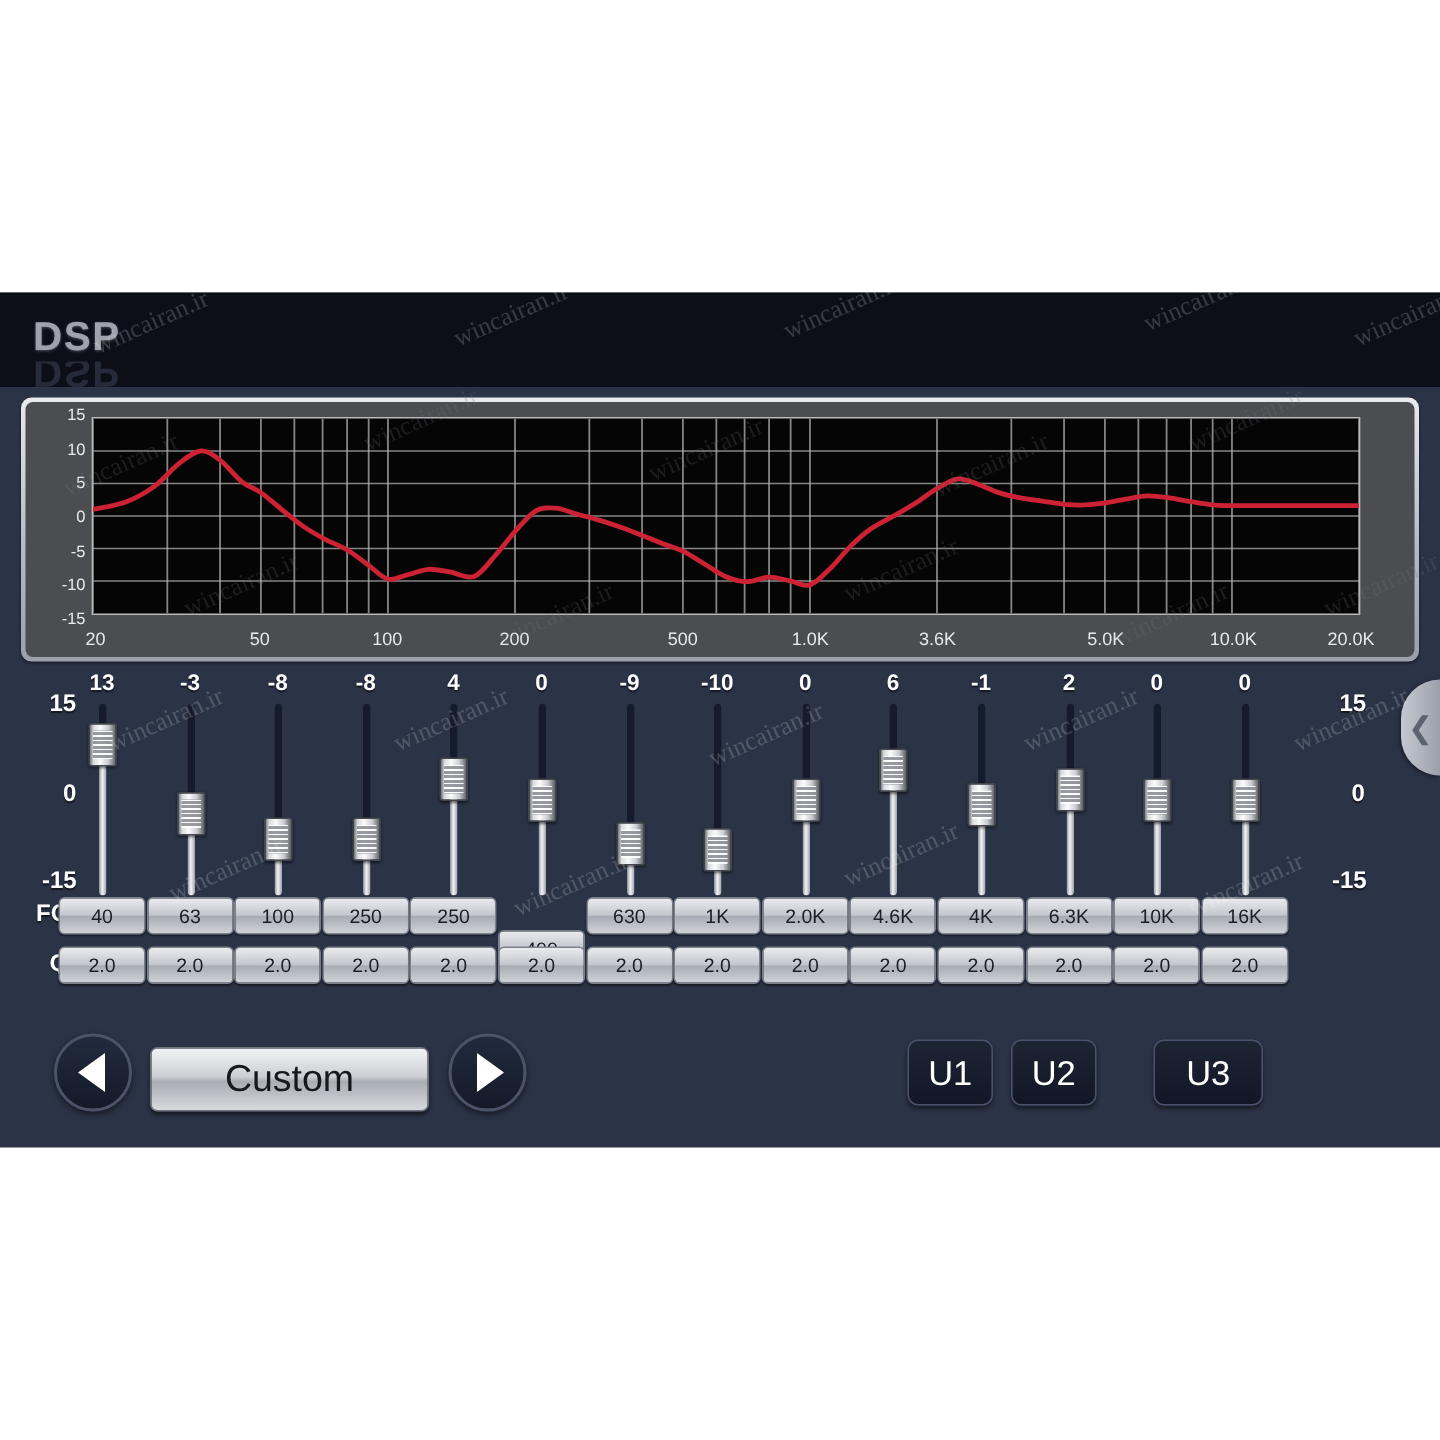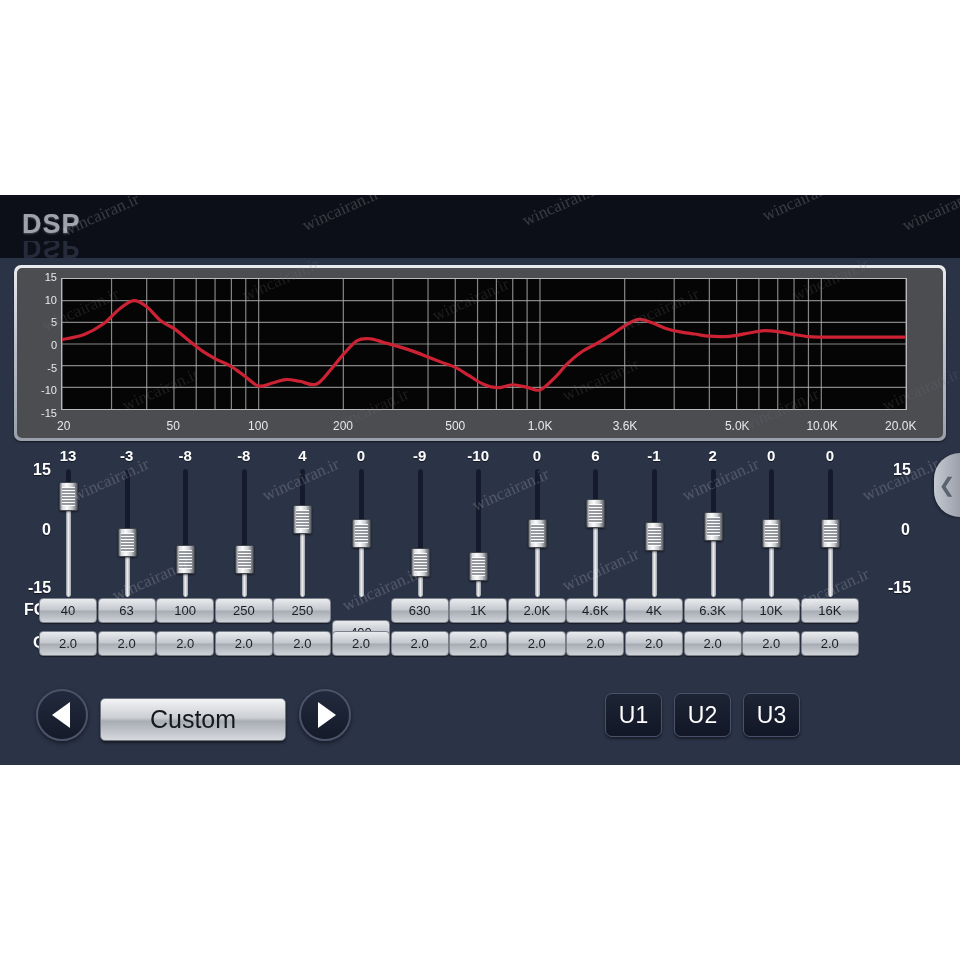--- a/index.html
+++ b/index.html
@@ -450,21 +450,21 @@
 
   <div id="bottom">
     <div class="rndbtn" style="left:36px;top:9px;">
       <span class="tri tri-l"></span>
     </div>
     <div class="rndbtn" style="left:299px;top:9px;">
       <span class="tri tri-r"></span>
     </div>
     <div class="ubtn" style="left:605px;top:13px;width:57px;">U1</div>
     <div class="ubtn" style="left:674px;top:13px;width:57px;">U2</div>
-    <div class="ubtn" style="left:743px;top:13px;width:57px;">U3</div>
+    <div class="ubtn" style="left:769px;top:13px;width:73px;">U3</div>
   </div>
 
   <div id="pulltab">
     <span>❮</span>
   </div>
 </div>
 
 <div id="presetbtn">Custom</div>
 
 <div id="wmlayer">

